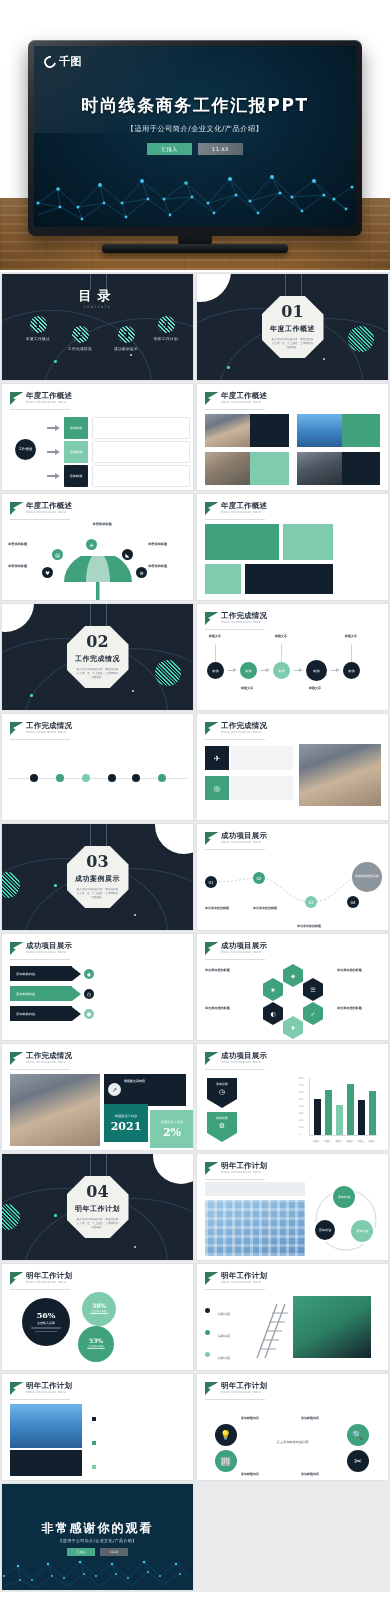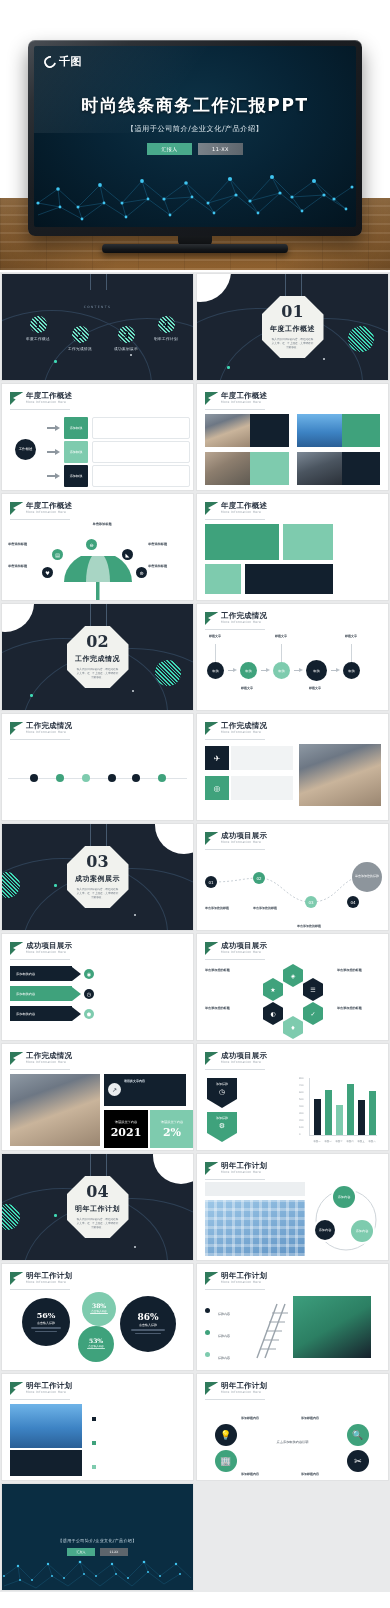--- a/index.html
+++ b/index.html
@@ -336,20 +336,21 @@
     </div>
   </div>
 </div>
 
 <div class="grid">
 
   <div class="cell">
     <div class="slide dark">
       <div class="hang" style="left:88px;height:16px"></div>
       <div class="hang" style="left:104px;height:16px"></div>
+      <div class="toc-ttl">目录</div>
       <div class="toc-en">CONTENTS</div>
       <div class="orbit" style="left:-50px;top:36px;width:200px;height:150px"></div>
       <div class="orbit" style="left:40px;top:44px;width:210px;height:160px"></div>
       <div class="dotc" style="left:52px;top:86px"></div>
       <div class="dotw" style="left:128px;top:80px"></div>
 
       <div class="toc-node" style="left:14px;top:42px;width:44px">
         <div class="toc-circ">1</div>
         <div class="toc-lbl">年度工作概述</div>
       </div>
@@ -793,21 +794,21 @@
         <s>More Information Here</s>
           </span>
         </div>
       <div class="s-rule"></div>
       <div class="ph-desk" style="position:absolute;left:8px;top:30px;width:90px;height:72px"></div>
       <div style="position:absolute;left:102px;top:30px;width:82px;height:32px;background:#12202e;padding:5px 5px 5px 20px">
         <span style="position:absolute;left:4px;top:9px;width:13px;height:13px;border-radius:50%;background:#e9edf0;color:#12202e;font-size:6px;display:flex;align-items:center;justify-content:center">↗</span>
         <b style="display:block;font-size:3px;color:#cfd9e2;margin-bottom:2px">请替换文字内容</b>
         <span class="ln on-dark w100"></span><span class="ln on-dark w92"></span><span class="ln on-dark w62"></span>
       </div>
-      <div class="kpi" style="left:102px;top:66px;background:#000000">
+      <div class="kpi" style="left:102px;top:60px;background:#0f766e">
         <s>请替换文字内容</s>
           <b>2021</b>
         </div>
       <div class="kpi" style="left:148px;top:66px;background:#7ecbae">
         <s>请替换文字内容</s>
           <b>2%</b>
         </div>
     </div>
   </div>
 
@@ -931,26 +932,20 @@
       <div class="pb" style="left:80px;top:28px;width:34px;height:34px;background:#7ecbae;color:#fff">
         <b style="font-size:6px">38%</b>
         <s style="font-size:2.6px">点击输入标题</s>
         <span class="ln w62" style="background:#e6f6ef;width:18px"></span>
       </div>
       <div class="pb" style="left:76px;top:62px;width:36px;height:36px;background:#3fa27c;color:#fff">
         <b style="font-size:6px">53%</b>
         <s style="font-size:2.6px">点击输入标题</s>
         <span class="ln on-green w62" style="width:18px"></span>
       </div>
-      <div class="pb" style="left:118px;top:32px;width:56px;height:56px;background:#12202e;color:#fff">
-        <b style="font-size:9px">86%</b>
-        <s style="font-size:3px;margin-top:1px">点击输入标题</s>
-        <span class="ln on-dark w80" style="margin-top:2px;width:34px"></span>
-          <span class="ln on-dark w62" style="width:26px"></span>
-      </div>
     </div>
   </div>
 
   <div class="cell">
     <div class="slide">
       <div class="s-head">
           <span class="s-logo">
             <i></i>
             <i></i>
           </span>
@@ -1043,20 +1038,21 @@
         <b style="font-size:3px;color:#46505b">添加标题内容</b>
         <span class="ln lt w100" style="margin-top:2px"></span></div>
       <div style="position:absolute;left:104px;top:86px;width:46px">
         <b style="font-size:3px;color:#46505b">添加标题内容</b>
         <span class="ln lt w100" style="margin-top:2px"></span></div>
     </div>
   </div>
 
   <div class="cell">
     <div class="slide navy">
+      <div class="thanks-t">非常感谢你的观看</div>
       <div class="thanks-s">【适用于公司简介/企业文化/产品介绍】</div>
       <div class="thanks-b">
         <span style="background:#49a98b">汇报人</span>
         <span style="background:#5d656c">11-XX</span>
       </div>
       <div style="position:absolute;left:0;right:0;bottom:0;height:36px">
         <svg viewBox="0 0 191 36" preserveAspectRatio="none" width="100%" height="100%" aria-hidden="true">
           <g stroke="#1f6f96" stroke-width=".4" fill="none" opacity=".8">
             <path d="M2 22 L16 12 L30 26 L46 10 L62 24 L78 8 L94 22 L110 10 L126 24 L142 8 L158 22 L174 10 L189 24"></path>
             <path d="M2 32 L18 26 L34 34 L50 22 L66 32 L82 20 L98 32 L114 20 L130 32 L146 18 L162 30 L178 20"></path>

